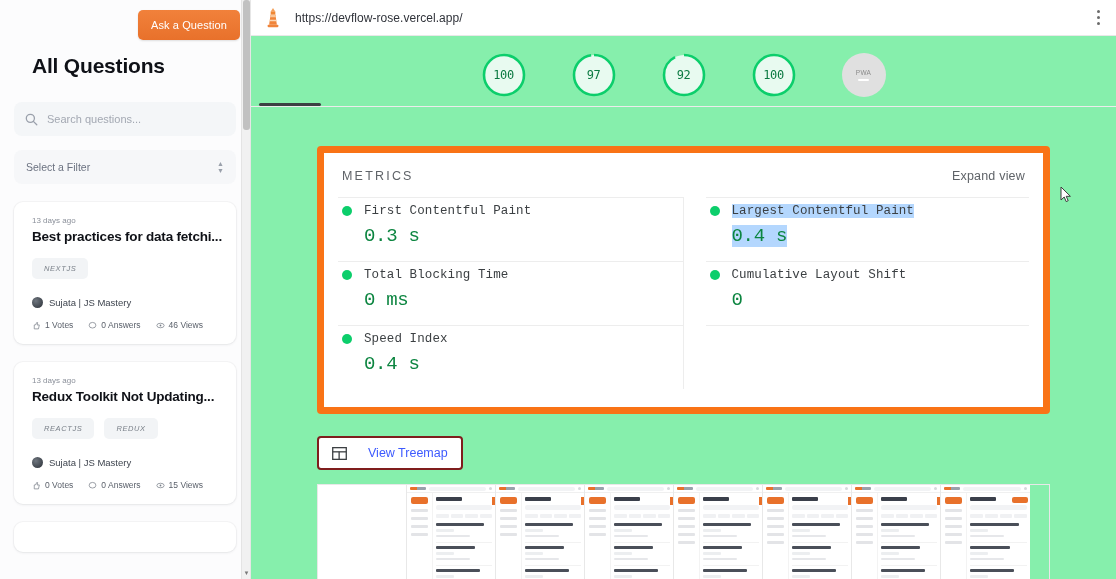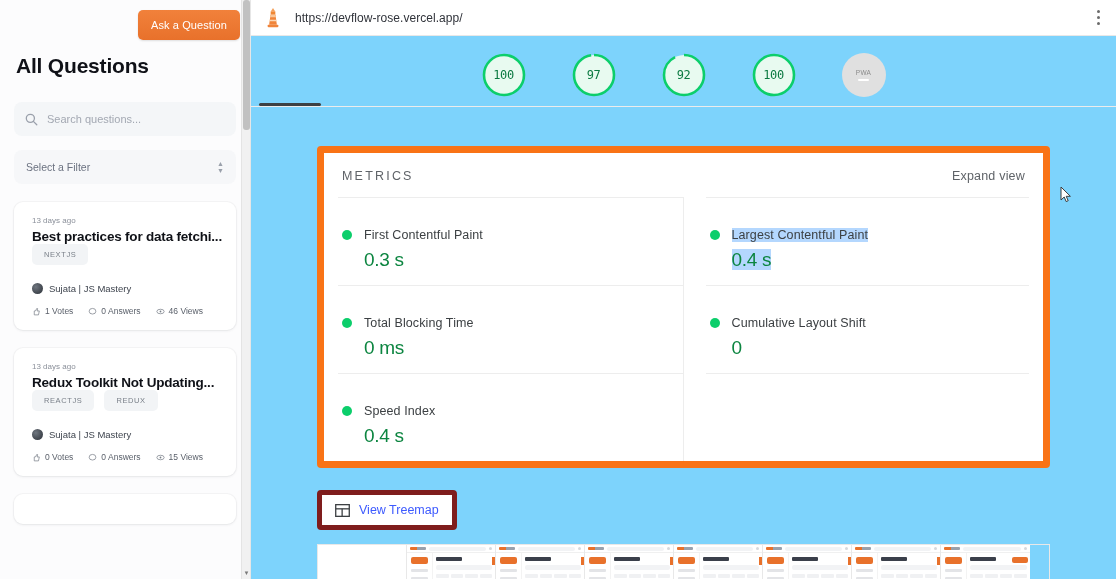--- a/index.html
+++ b/index.html
@@ -21,21 +21,21 @@
   }
   .ask-row { display: flex; justify-content: flex-end; padding: 10px 10px 0 0; }
   .ask-btn {
     background: linear-gradient(180deg,#f1813b 0%, #e8712b 100%);
     color: #fff; font-size: 11px; border: none; border-radius: 5px;
     padding: 9px 13px; cursor: pointer; letter-spacing: .1px;
     box-shadow: 0 1px 2px rgba(0,0,0,.12);
   }
   .page-title {
     font-size: 21px; font-weight: bold; color: #0f1117;
-    padding: 14px 0 0 16px; letter-spacing: -.2px;
+    padding: 14px 0 0 32px; letter-spacing: -.2px;
   }
   .search-box {
     margin: 24px 14px 0 14px; height: 34px; background: #f4f6f8;
     border-radius: 8px; display: flex; align-items: center; padding: 0 11px; gap: 9px;
   }
   .search-box .sicon { width: 13px; height: 13px; flex: 0 0 13px; }
   .search-box .sicon circle { fill: none; stroke: #9aa0ab; stroke-width: 1.6; }
   .search-box .sicon line { stroke: #9aa0ab; stroke-width: 1.6; stroke-linecap: round; }
   .search-box input {
     border: none; background: transparent; outline: none;
@@ -49,21 +49,21 @@
   }
   .chev { display: flex; flex-direction: column; gap: 2px; align-items: center; color:#9aa0ab; }
   .chev span { font-size: 7px; line-height: 5px; }
 
   .qcard {
     margin: 18px 14px 0 14px; background: #fff; border-radius: 9px;
     padding: 14px 14px 14px 18px; box-shadow: 0 1px 3px rgba(16,24,40,.07), 0 0 0 1px rgba(16,24,40,.03);
   }
   .qdate { font-size: 8px; color: #8b909a; margin-bottom: 4px; }
   .qtitle { font-size: 13.5px; font-weight: bold; color: #0f1117; letter-spacing: -.2px; }
-  .qtags { display: flex; gap: 10px; margin-top: 0; }
+  .qtags { display: flex; gap: 10px; margin-top: 14px; font-style: italic; }
   .qtag {
     background: #f2f4f6; color: #7a8089; font-size: 7.5px; letter-spacing: .6px;
     padding: 6px 12px; border-radius: 5px; cursor: pointer;
   }
   .qauthor { display: flex; align-items: center; gap: 6px; margin-top: 18px; font-size: 9.5px; color: #3e444e; }
   .avatar {
     width: 11px; height: 11px; border-radius: 50%;
     background: radial-gradient(circle at 35% 35%, #6f767f, #2a2f36);
     flex: 0 0 11px;
   }
@@ -74,21 +74,21 @@
   
   .page-scroll {
     position: absolute; top: 0; right: 0; width: 9px; height: 579px;
     background: #f1f1f1; border-left: 1px solid #e4e4e4;
   }
   .page-scroll .thumb { position: absolute; top: 0; left: 1px; width: 7px; height: 130px; background: #c1c1c1; border-radius: 3px; }
   .page-scroll .arrow { position: absolute; bottom: 3px; left: 1px; width: 7px; text-align: center; font-size: 6px; color: #7a7a7a; }
 
   
   .lh {
-    position: relative; width: 866px; height: 579px; background: #7dd3fc;
+    position: relative; width: 866px; height: 579px; background: #86efac;
     flex: 0 0 866px; border-left: 1px solid #e6e6e6; overflow: hidden;
   }
   .lh-top {
     height: 36px; border-bottom: 1px solid #e8e8e8; display: flex; align-items: center;
     padding: 0 8px 0 12px; background: #fff;
   }
   .lh-logo { width: 20px; height: 22px; flex: 0 0 20px; margin-right: 12px; }
   .lh-url { font-size: 12px; color: #30333a; flex: 1; letter-spacing: .05px; }
   .kebab { display: flex; flex-direction: column; gap: 2.5px; padding: 6px 8px; cursor: pointer; }
   .kebab i { width: 3.2px; height: 3.2px; border-radius: 50%; background: #6b6b6b; display: block; }
@@ -118,34 +118,34 @@
     border: 7px solid #f97316; border-radius: 4px; margin-top: 39px; background: #fff;
     padding: 16px 14px 0 14px;
   }
   .metrics-head { display: flex; justify-content: space-between; align-items: center; padding: 0 4px 0 4px; }
   .metrics-title { font-size: 12.5px; color: #5f6368; letter-spacing: 2.2px; }
   .expand-view { font-size: 12.5px; color: #5f6368; cursor: pointer; letter-spacing: .2px; }
 
   .metrics-grid { display: grid; grid-template-columns: 1fr 1fr; column-gap: 0; margin-top: 14px; }
   .mcol { }
   .mcol.left .mitem { border-right: 1px solid #ededed; padding-right: 16px; }
-  .mitem { padding: 30px 0 14px 4px; border-top: 1px solid #ededed; }
+  .mitem { padding: 6px 0 14px 4px; border-top: 1px solid #ededed; font-family: Liberation Mono, monospace; }
   .mcol.left .mitem:first-child, .mcol.right .mitem:first-child { border-top: 1px solid #ededed; }
   .mrow { display: flex; align-items: center; gap: 12px; }
   .dot { width: 10px; height: 10px; border-radius: 50%; background: #0cce6b; flex: 0 0 10px; }
   .mlabel { font-size: 12.5px; color: #3c4043; letter-spacing: .1px; }
   .mvalue { font-size: 19px; color: #0c8540; margin: 7px 0 0 22px; font-weight: 400; letter-spacing: -.3px; }
   .sel { background: #b4d7fe; }
 
   .empty-cell { border-top: 1px solid #ededed; }
 
   .btn-row { display: flex; gap: 10px; margin: 22px 0 0 0; padding-bottom: 0; }
   .lh-btn {
-    border: 5px solid #7f1d1d; border-radius: 4px; background: #fff; cursor: pointer;
-    display: flex; align-items: center; gap: 9px; padding: 8px 13px;
+    border: 2px solid #7f1d1d; border-radius: 4px; background: #fff; cursor: pointer;
+    display: flex; align-items: center; gap: 21px; padding: 8px 13px;
     font-size: 12.5px; color: #3d5afe; font-family: inherit;
   }
   .lh-btn .tm { width: 15px; height: 13px; flex: 0 0 15px; }
 
   
   .filmstrip { display: flex; margin: 14px 0 0 0; border: 1px solid #e8e8e8; border-bottom: none; overflow: hidden; }
   .frame { width: 89px; height: 100px; border-right: 1px solid #e8e8e8; background: #fff; position: relative; overflow: hidden; flex: 0 0 89px; }
   .frame:last-child { border-right: none; }
   .frame-inner { position: absolute; inset: 0; }
   

